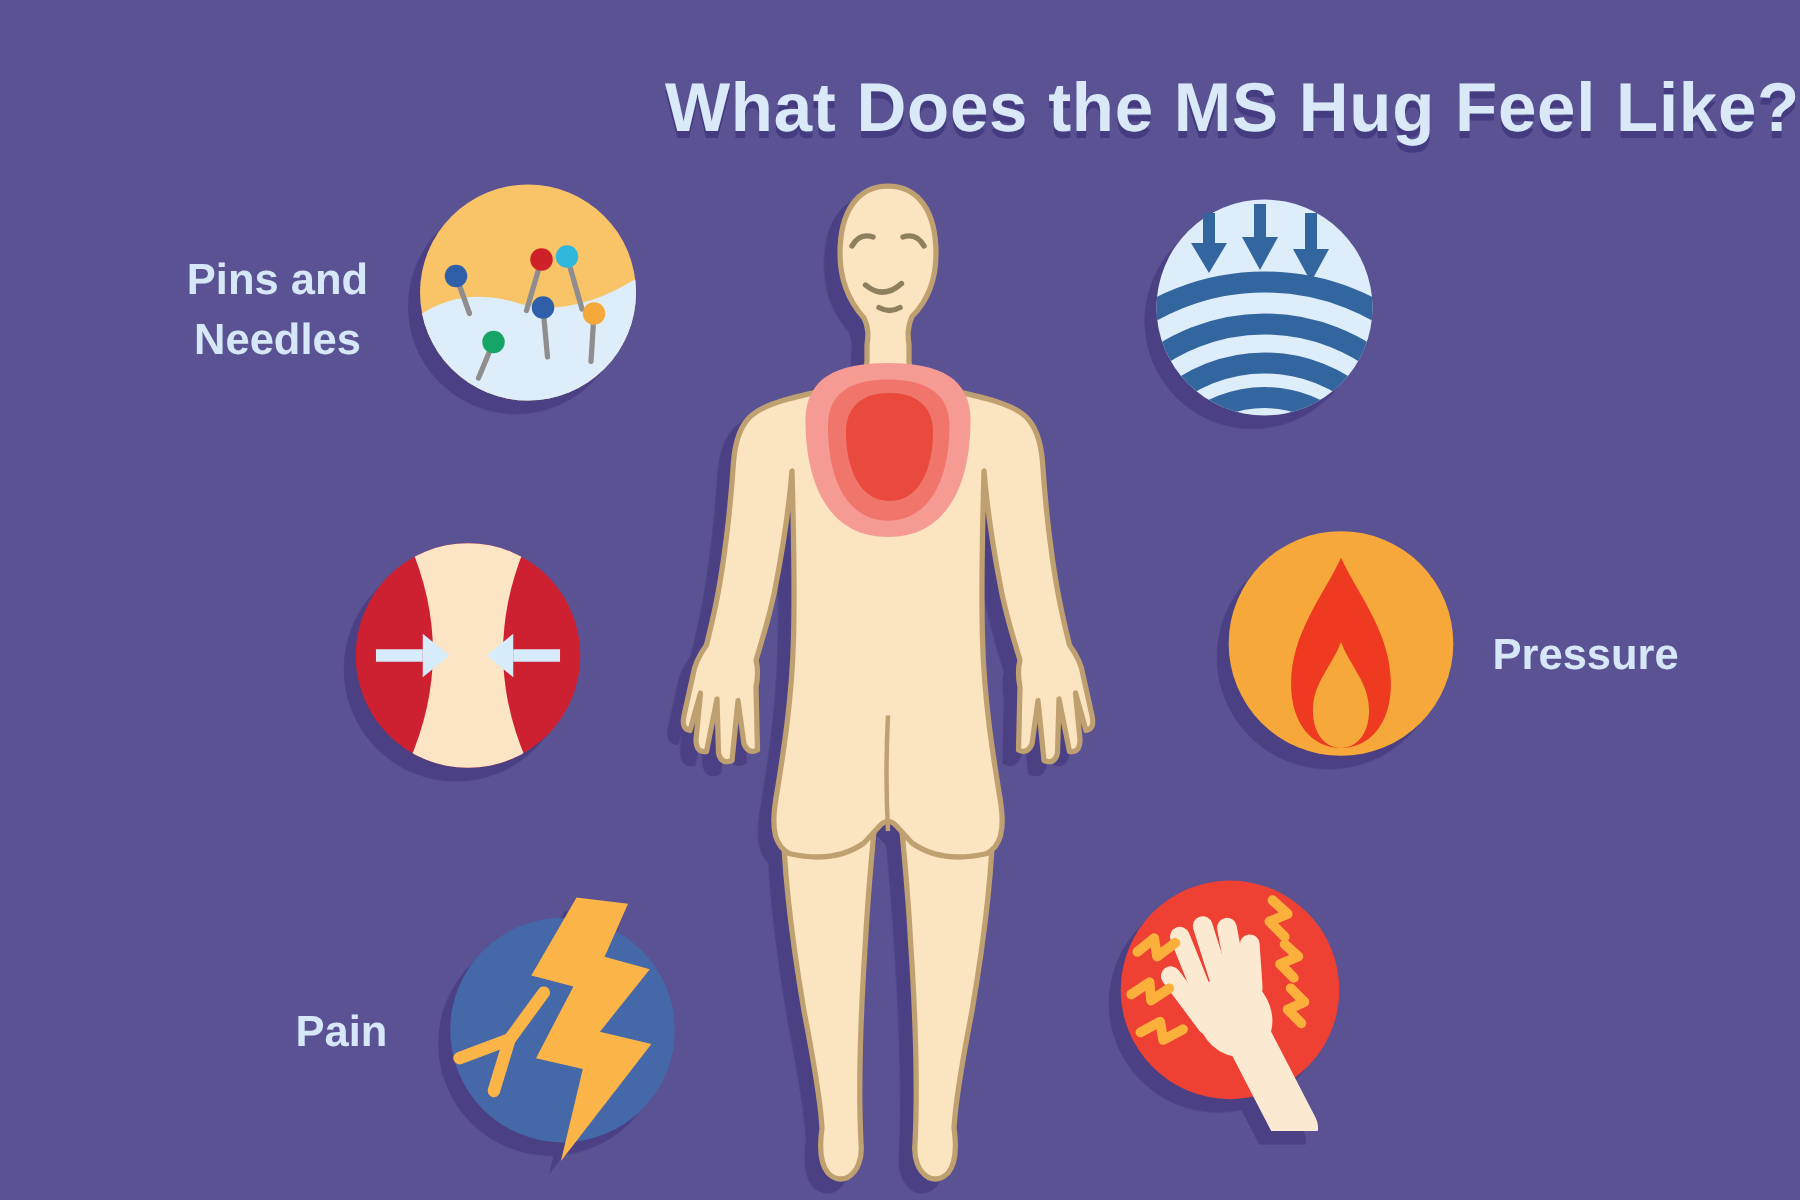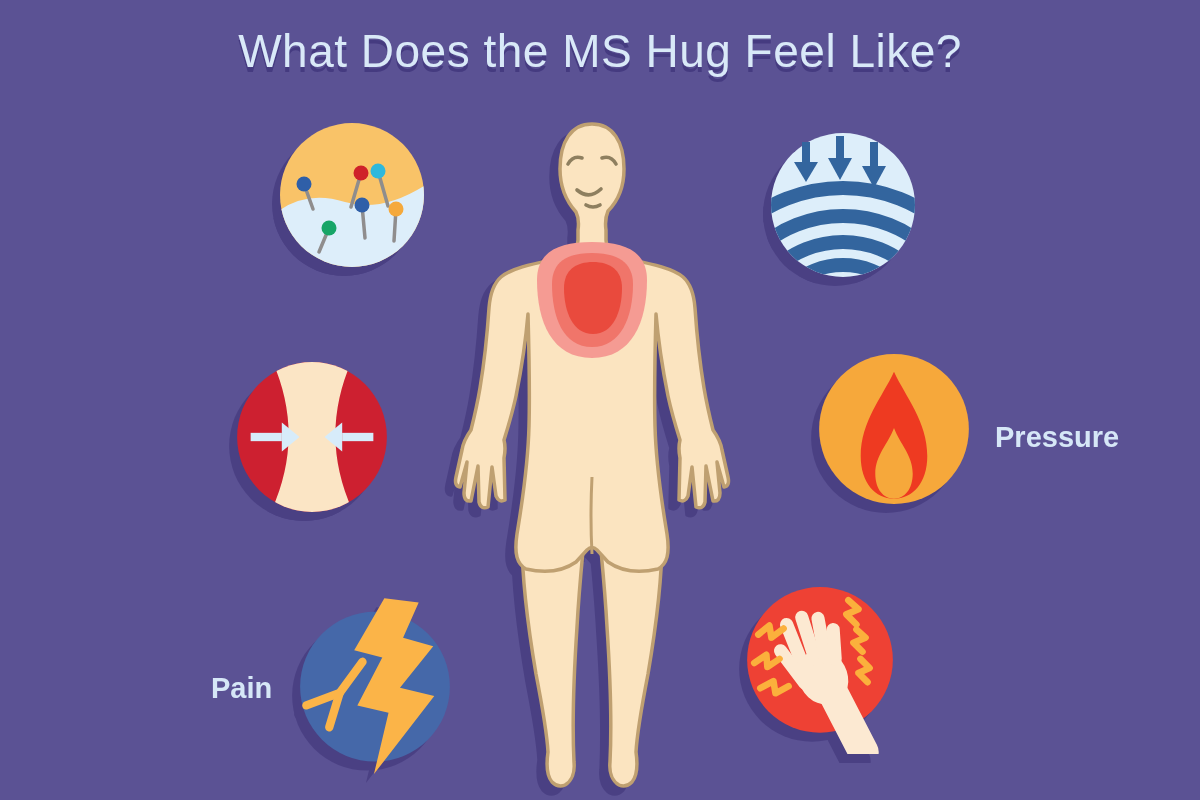--- a/index.html
+++ b/index.html
@@ -2,22 +2,22 @@
 <html><head>
 <meta charset="utf-8">
 <style>
   html,body{margin:0;padding:0;background:#5b5294;}
   .stage{
     position:relative;width:1200px;height:800px;overflow:hidden;
     background:#5b5294;
     font-family:"Liberation Sans",sans-serif;
   }
   .title{
-    position:absolute;left:0;top:24px;width:100%;text-align:center;
-    font-size:46px;font-weight:400;color:#d9e9f8;letter-spacing:.5px;
+    position:absolute;left:0;top:44px;width:100%;text-align:right;
+    font-size:46px;font-weight:700;color:#d9e9f8;letter-spacing:.5px;
     text-shadow:0 5px 0 #453b80;
   }
   .label{
     position:absolute;font-size:29px;font-weight:700;color:#d6e7f7;
     line-height:1.38;
   }
   .centered{text-align:center;}
   .icon{position:absolute;filter:drop-shadow(-8px 9px 0 #4a4083);}
   .body-figure{
     position:absolute;left:440px;top:112px;
@@ -49,20 +49,21 @@
       <path d="M 52,108 L 42,132"></path>
       <path d="M 119,89 L 117,121"></path>
     </g>
     <circle cx="27" cy="64" r="7.5" fill="#2f5fa8"></circle>
     <circle cx="84" cy="53" r="7.5" fill="#cf2129"></circle>
     <circle cx="101" cy="51" r="7.5" fill="#2fb8dc"></circle>
     <circle cx="85" cy="85" r="7.5" fill="#2f5fa8"></circle>
     <circle cx="52" cy="108" r="7.5" fill="#17a567"></circle>
     <circle cx="119" cy="89" r="7.5" fill="#f5a93b"></circle>
   </svg>
+  <div class="label centered" style="left:85px;top:167px;width:200px;">Pins and Needles</div>
 
   <svg class="icon" style="left:768px;top:130px;" width="150" height="150" viewBox="0 0 150 150">
     <defs>
         <clipPath id="clip-press">
           <circle cx="75" cy="75" r="72"></circle>
         </clipPath>
       </defs>
     <circle cx="75" cy="75" r="72" fill="#ddeefa"></circle>
     <g clip-path="url(#clip-press)" fill="none" stroke-width="14" stroke="#33659e">
       <circle cx="75" cy="212" r="154"></circle>
@@ -106,21 +107,21 @@
   <div class="label" style="left:995px;top:417px;">Pressure</div>
 
   <svg class="icon" style="left:297px;top:595px;" width="156" height="198" viewBox="0 0 150 190">
     <circle cx="75" cy="88" r="72" fill="#4568a9"></circle>
     <path d="M 84,3 L 117,7 L 102,41 L 131,49 L 99,89 L 132,97 L 74,172 L 88,113 L 58,106 L 82,60 L 55,53 Z" fill="#fbb448"></path>
     <g fill="none" stroke-width="8" stroke-linecap="round" stroke-linejoin="round" stroke="#fbb448">
       <path d="M 63,64 L 41,94 L 9,106"></path>
       <path d="M 41,94 L 31,127"></path>
     </g>
   </svg>
-  <div class="label" style="left:211px;top:668px;">Pain</div>
+  <div class="label" style="left:197px;top:668px;">Pain</div>
 
   <svg class="icon" style="left:744px;top:584px;" width="152" height="170" viewBox="0 0 150 168">
     <circle cx="75" cy="75" r="72" fill="#ee4134"></circle>
     <g>
       <line x1="88" y1="108" x2="118" y2="166" stroke-width="30" stroke-linecap="round" stroke="#fce9d2"></line>
       <ellipse cx="78" cy="92" rx="24" ry="28" transform="rotate(-28 78 92)" fill="#fce9d2"></ellipse>
       <g fill="none" stroke-width="13" stroke-linecap="round" stroke="#fce9d2">
         <path d="M 58,80 L 42,40"></path>
         <path d="M 70,74 L 57,33"></path>
         <path d="M 80,72 L 73,34"></path>

